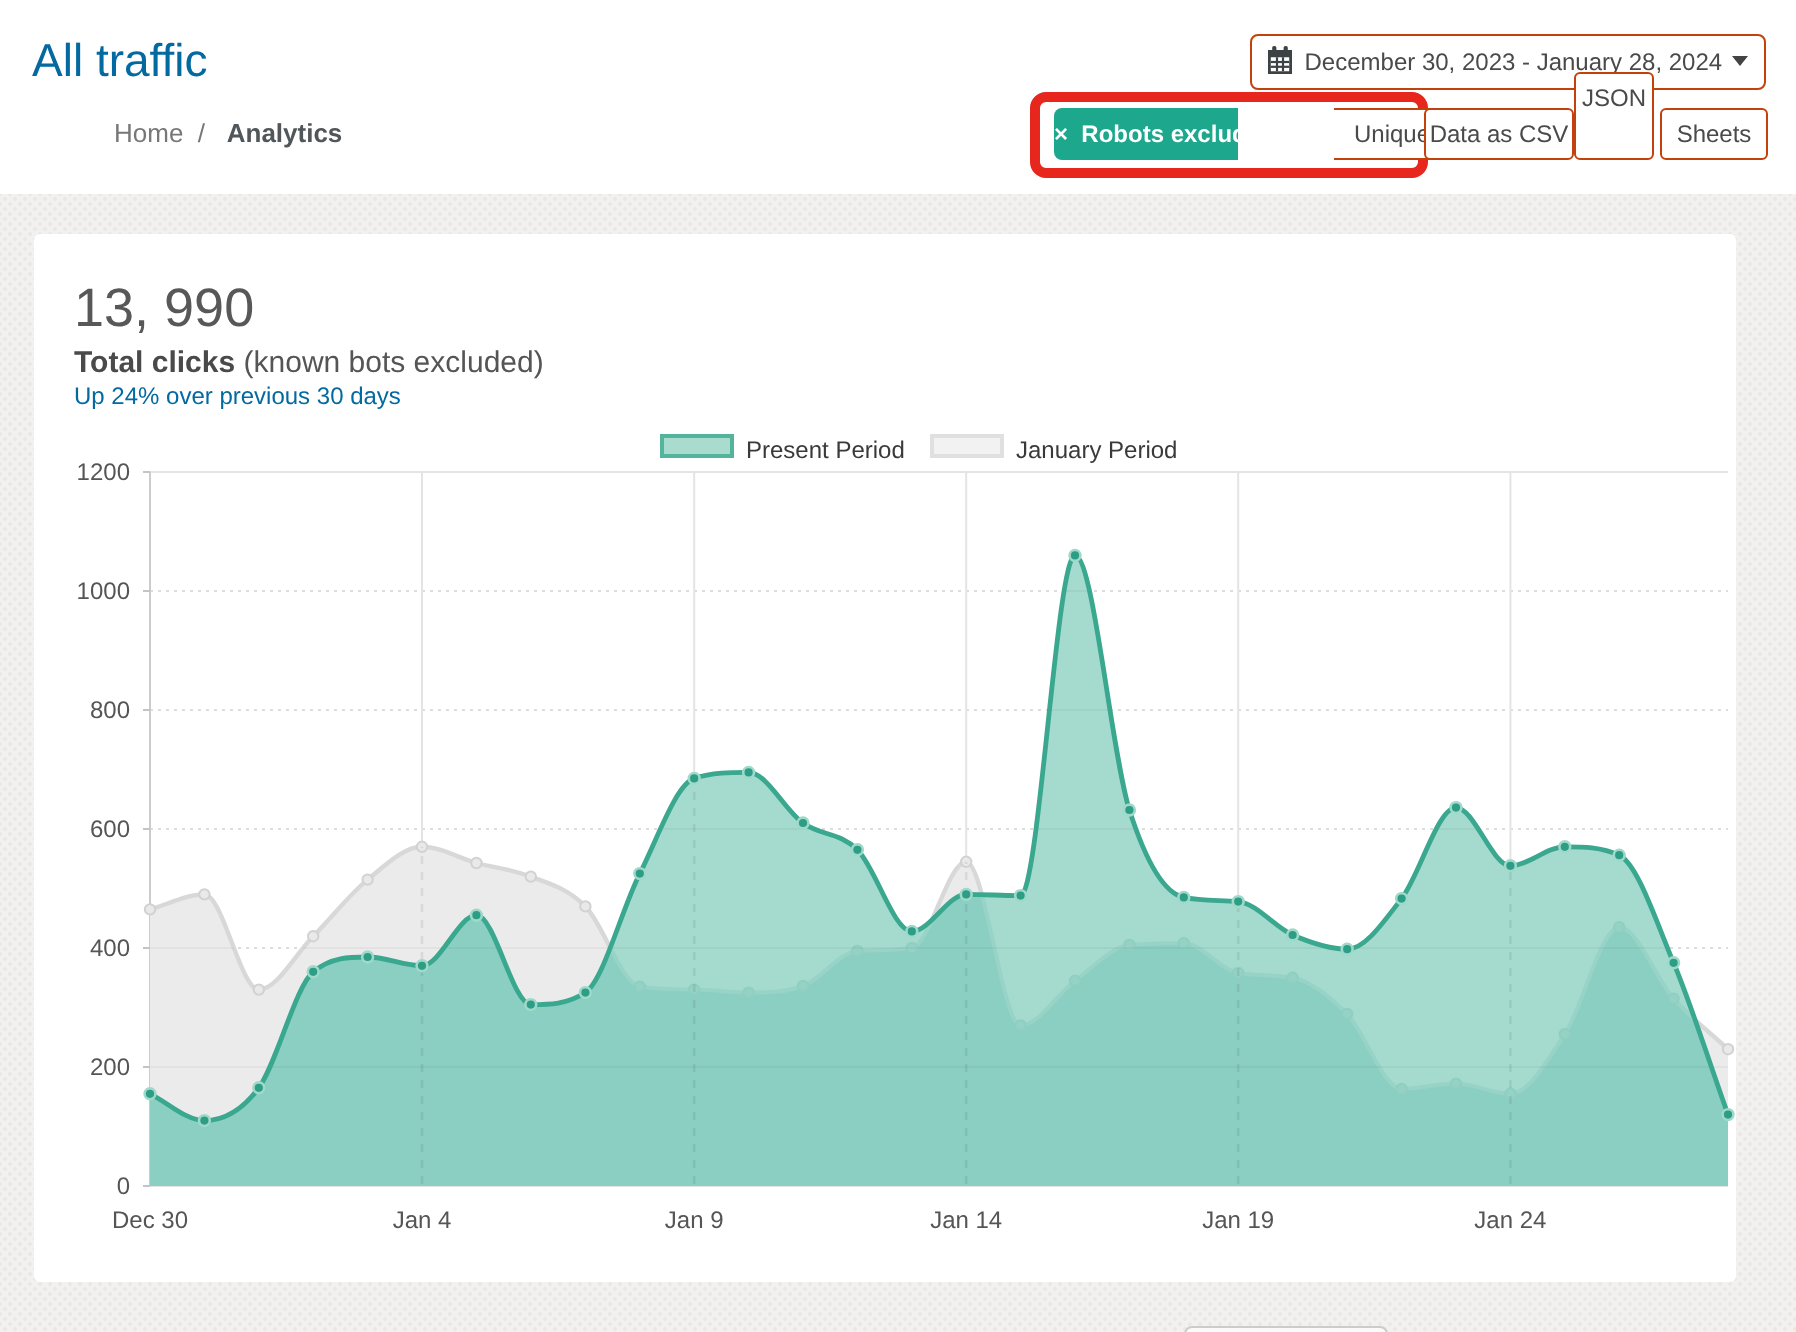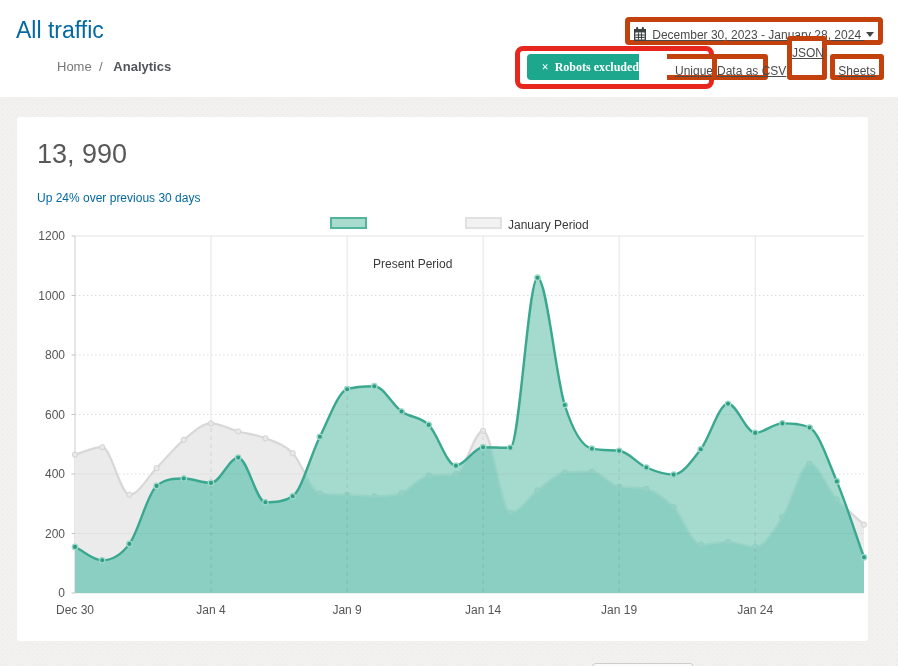--- a/index.html
+++ b/index.html
@@ -1,21 +1,21 @@
 <!DOCTYPE html>
 <html><head><meta charset="utf-8">
 <style>
 * { margin:0; padding:0; box-sizing:border-box; -webkit-font-smoothing: antialiased; }
 html,body { width:898px; height:666px; font-family:"Liberation Sans", sans-serif; background:#fff; overflow:hidden; }
 #bg { position:absolute; left:0; top:97px; width:898px; height:569px;
   background-color:#f2f1ef;
   background-image: radial-gradient(#e9e8e5 0.8px, rgba(0,0,0,0) 1px), radial-gradient(#e9e8e5 0.8px, rgba(0,0,0,0) 1px);
   background-size:5px 5px; background-position:0 0, 2.5px 2.5px; }
 .abs { position:absolute; }
-.btn { position:absolute; background:#fff; border:5px solid #c2410c; border-radius:3px; color:#4a4a4a; font-size:12px; line-height:22px; text-align:center; white-space:nowrap;text-decoration:underline; }
+.btn { position:absolute; background:#fff; border:1px solid #c2410c; border-radius:3px; color:#4a4a4a; font-size:12px; line-height:22px; text-align:center; white-space:nowrap; }
 #card { position:absolute; left:17px; top:117px; width:851px; height:524px; background:#fff; border-radius:3px;padding-left:43px; }
 </style></head>
 <body>
 <div id="bg"></div>
 <div class="abs" style="left:16px;top:17px;font-size:23px;color:#0369a1;">All traffic</div>
 <div class="abs" style="left:17px;top:59px;font-size:13px;color:#777;margin-left:40px;">Home&nbsp;&nbsp;/&nbsp;&nbsp;&nbsp;<b style="color:#50565a">Analytics</b></div>
 
 <div class="btn" style="left:625px;top:17px;width:258px;height:28px;line-height:26px;border-radius:4px;"><svg width="12" height="14" viewBox="0 0 12 14" style="vertical-align:-2px">
       <g fill="#3d4245">
         <rect x="2.1" y="0" width="2.1" height="3.6" rx="0.9"></rect>
@@ -24,31 +24,32 @@
       </g>
       <g stroke="#3d4245" stroke-width="1.1">
         <line x1="4.5" y1="5.6" x2="4.5" y2="12.6"></line>
         <line x1="7.5" y1="5.6" x2="7.5" y2="12.6"></line>
         <line x1="1.4" y1="8" x2="10.6" y2="8"></line>
         <line x1="1.4" y1="10.4" x2="10.6" y2="10.4"></line>
       </g>
     </svg>&nbsp; December 30, 2023 - January 28, 2024 <span style="display:inline-block;width:0;height:0;border-left:4px solid transparent;border-right:4px solid transparent;border-top:5px solid #444;vertical-align:2px;margin-left:2px;"></span></div>
 
 <div class="abs" style="left:515px;top:46px;width:199px;height:43px;border:5px solid #e7261d;border-radius:8px;"></div>
-<div class="abs" style="left:527px;top:54px;width:112px;height:26px;background:#1da78d;border-radius:4px 0 0 4px;color:#fff;font-size:12px;font-weight:bold;line-height:26px;text-align:right;white-space:nowrap;font-family:Liberation Serif, serif;">× &nbsp;Robots excluded</div>
+<div class="abs" style="left:527px;top:54px;width:92px;height:26px;background:#1da78d;border-radius:4px 0 0 4px;color:#fff;font-size:12px;font-weight:bold;line-height:26px;text-align:center;white-space:nowrap;">× &nbsp;Robots excluded</div>
 <div class="btn" style="left:667px;top:54px;width:59px;height:26px;line-height:24px;border-radius:0 4px 4px 0;border-left:none;">Unique</div>
-<div class="btn" style="left:712px;top:54px;width:56px;height:26px;line-height:24px;">Data as CSV</div>
+<div class="btn" style="left:712px;top:54px;width:75px;height:26px;line-height:24px;">Data as CSV</div>
 <div class="btn" style="left:787px;top:36px;width:40px;height:44px;line-height:24px;">JSON</div>
 <div class="btn" style="left:830px;top:54px;width:54px;height:26px;line-height:24px;text-align:center;">Sheets</div>
 
 <div id="card">
 <div class="abs" style="left:20px;top:22px;font-size:27px;color:#585858;">13, 990</div>
+<div class="abs" style="left:20px;top:56px;font-size:15px;color:#4a4a4a;"><b>Total clicks</b> <span style="color:#555">(known bots excluded)</span></div>
 <div class="abs" style="left:20px;top:74px;font-size:12px;color:#0369a1;">Up 24% over previous 30 days</div>
 <div class="abs" style="left:313px;top:100px;width:37px;height:12px;background:#a9dccf;border:2px solid #52b49c;"></div>
-<div class="abs" style="left:356px;top:101px;font-size:12px;color:#3a3a3a;margin-top:39px;">Present Period</div>
+<div class="abs" style="left:356px;top:101px;font-size:12px;color:#3a3a3a;">Present Period</div>
 <div class="abs" style="left:448px;top:100px;width:37px;height:12px;background:#f2f2f2;border:2px solid #e0e0e0;"></div>
 <div class="abs" style="left:491px;top:101px;font-size:12px;color:#3a3a3a;">January Period</div>
 <svg width="851" height="524" viewBox="0 0 851 524" style="position:absolute;left:0;top:0">
 <clipPath id="tc">
         <path d="M58.0,429.9C67.1,434.3 76.1,443.3 85.2,443.3C94.3,443.3 103.3,439.3 112.4,426.9C121.5,414.5 130.6,376.3 139.6,368.9C148.7,361.5 157.8,361.5 166.8,361.5C175.9,361.5 185.0,365.9 194.0,365.9C203.1,365.9 212.2,340.6 221.2,340.6C230.3,340.6 239.4,385.3 248.4,385.3C257.5,385.3 266.6,385.3 275.7,379.3C284.7,373.4 293.8,337.7 302.9,319.8C311.9,302.0 321.0,275.2 330.1,272.2C339.1,269.2 348.2,269.2 357.3,269.2C366.3,269.2 375.4,288.1 384.5,294.5C393.6,301.0 402.6,298.9 411.7,307.9C420.8,316.9 429.8,348.7 438.9,348.7C448.0,348.7 457.0,330.2 466.1,330.2C475.2,330.2 484.2,330.8 493.3,330.8C502.4,330.8 511.4,160.7 520.5,160.7C529.6,160.7 538.7,259.5 547.7,288.0C556.8,316.5 565.9,329.8 574.9,331.7C584.0,333.6 593.1,333.0 602.1,333.8C611.2,334.6 620.3,346.5 629.3,350.5C638.4,354.4 647.5,357.6 656.6,357.6C665.6,357.6 674.7,344.1 683.8,332.3C692.8,320.5 701.9,286.8 711.0,286.8C720.0,286.8 729.1,315.9 738.2,315.9C747.2,315.9 756.3,306.4 765.4,306.4C774.5,306.4 783.5,306.4 792.6,310.6C801.7,314.8 810.7,342.8 819.8,364.4C828.9,386.1 837.9,415.0 847.0,440.3L847.0,476.0L58.0,476.0Z"></path>
       </clipPath>
 <clipPath id="uc">
         <path d="M58.0,429.9C67.1,434.3 76.1,443.3 85.2,443.3C94.3,443.3 103.3,439.3 112.4,426.9C121.5,414.5 130.6,376.3 139.6,368.9C148.7,361.5 157.8,361.5 166.8,361.5C175.9,361.5 185.0,365.9 194.0,365.9C203.1,365.9 212.2,340.6 221.2,340.6C230.3,340.6 239.4,385.3 248.4,385.3C257.5,385.3 266.6,385.3 275.7,379.3C284.7,373.4 293.8,337.7 302.9,319.8C311.9,302.0 321.0,275.2 330.1,272.2C339.1,269.2 348.2,269.2 357.3,269.2C366.3,269.2 375.4,288.1 384.5,294.5C393.6,301.0 402.6,298.9 411.7,307.9C420.8,316.9 429.8,348.7 438.9,348.7C448.0,348.7 457.0,330.2 466.1,330.2C475.2,330.2 484.2,330.8 493.3,330.8C502.4,330.8 511.4,160.7 520.5,160.7C529.6,160.7 538.7,259.5 547.7,288.0C556.8,316.5 565.9,329.8 574.9,331.7C584.0,333.6 593.1,333.0 602.1,333.8C611.2,334.6 620.3,346.5 629.3,350.5C638.4,354.4 647.5,357.6 656.6,357.6C665.6,357.6 674.7,344.1 683.8,332.3C692.8,320.5 701.9,286.8 711.0,286.8C720.0,286.8 729.1,315.9 738.2,315.9C747.2,315.9 756.3,306.4 765.4,306.4C774.5,306.4 783.5,306.4 792.6,310.6C801.7,314.8 810.7,342.8 819.8,364.4C828.9,386.1 837.9,415.0 847.0,440.3L847.0,476.0L58.0,476.0Z"></path>
         <path d="M58.0,337.7C67.1,335.2 76.1,330.2 85.2,330.2C94.3,330.2 103.3,377.8 112.4,377.8C121.5,377.8 130.6,360.2 139.6,351.1C148.7,341.9 157.8,330.2 166.8,322.8C175.9,315.4 185.0,306.4 194.0,306.4C203.1,306.4 212.2,312.0 221.2,314.5C230.3,316.9 239.4,317.7 248.4,321.3C257.5,324.9 266.6,327.0 275.7,336.2C284.7,345.3 293.8,374.9 302.9,376.3C311.9,377.8 321.0,377.7 330.1,377.8C339.1,377.9 348.2,379.3 357.3,379.3C366.3,379.3 375.4,379.3 384.5,376.0C393.6,372.8 402.6,359.1 411.7,358.5C420.8,357.9 429.8,358.4 438.9,357.0C448.0,355.6 457.0,313.9 466.1,313.9C475.2,313.9 484.2,395.7 493.3,395.7C502.4,395.7 511.4,380.1 520.5,373.4C529.6,366.7 538.7,356.4 547.7,355.5C556.8,354.6 565.9,354.6 574.9,354.6C584.0,354.6 593.1,368.0 602.1,369.5C611.2,371.0 620.3,370.1 629.3,371.9C638.4,373.7 647.5,380.8 656.6,390.0C665.6,399.3 674.7,427.5 683.8,427.5C692.8,427.5 701.9,424.8 711.0,424.8C720.0,424.8 729.1,429.9 738.2,429.9C747.2,429.9 756.3,414.0 765.4,400.1C774.5,386.3 783.5,346.6 792.6,346.6C801.7,346.6 810.7,372.1 819.8,382.3C828.9,392.5 837.9,399.1 847.0,407.6L847.0,476.0L58.0,476.0Z"></path>
       </clipPath>

